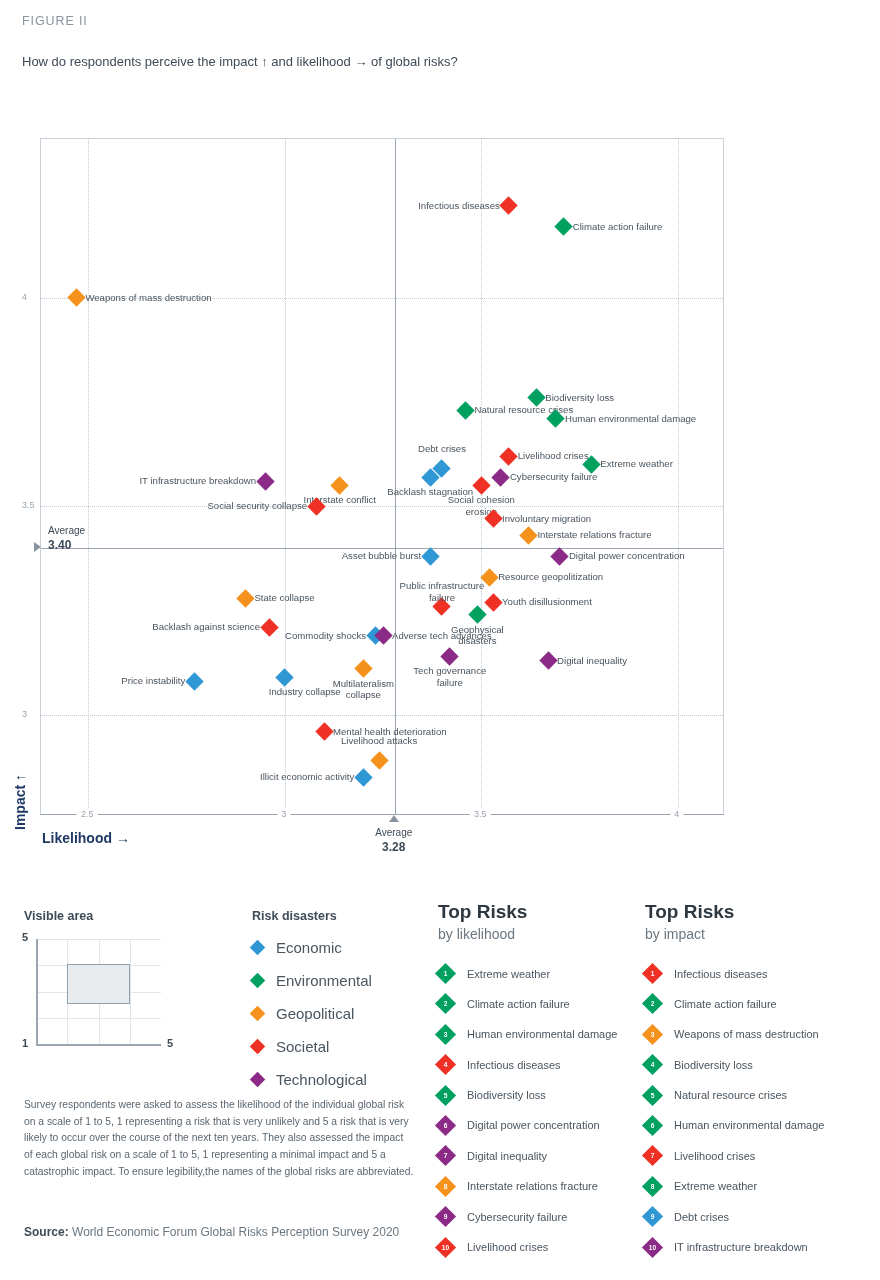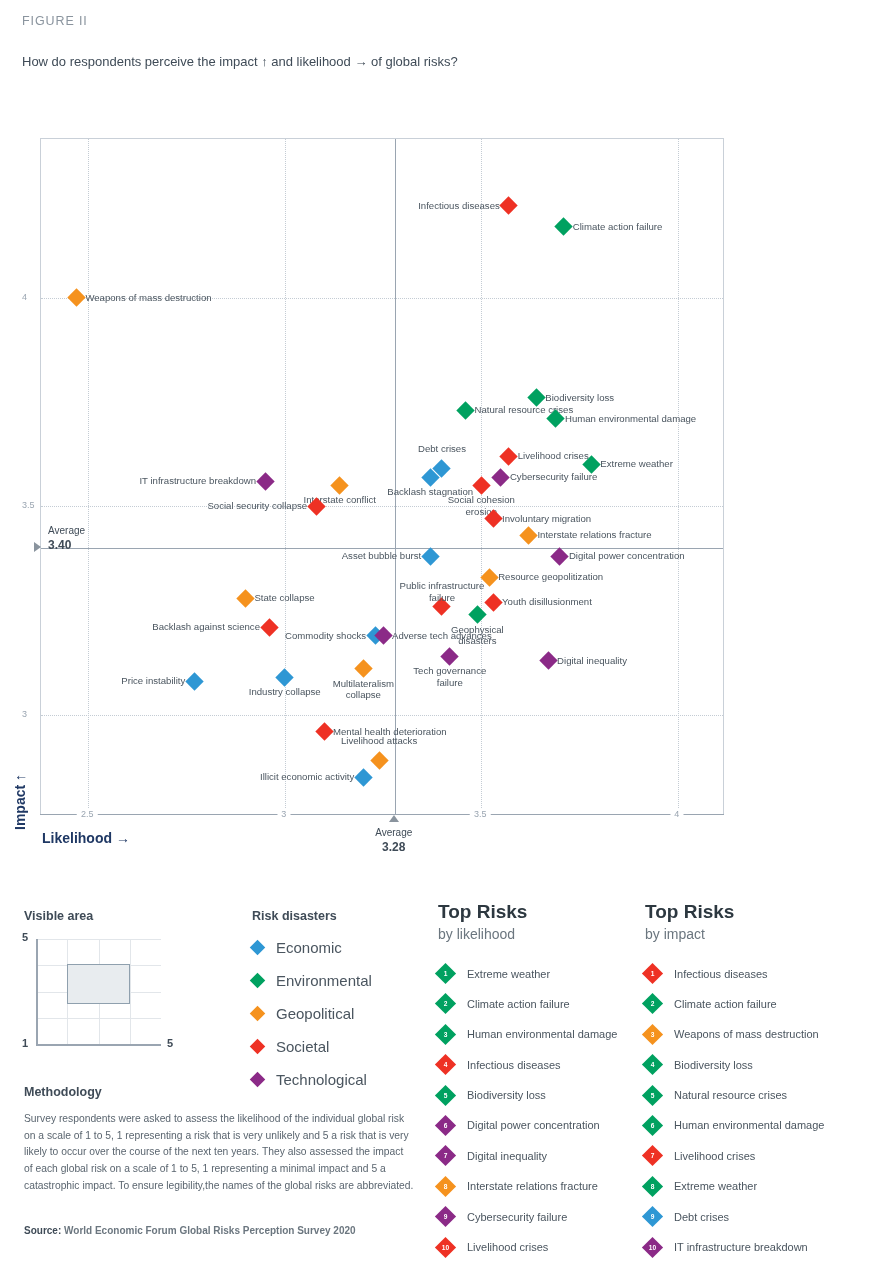--- a/index.html
+++ b/index.html
@@ -149,21 +149,21 @@
     position:absolute; left:0; top:0; width:15px; height:15px;
     transform:rotate(-45deg);
     display:flex; align-items:center; justify-content:center;
     color:#fff; font-size:6.6px; font-weight:bold;
   }
   .tr-lbl { font-size:11px; color:#4a555f; }
 
   #methodology { position:absolute; left:24px; top:190px; width:390px; }
   #meth-title { font-size:12.5px; font-weight:bold; color:#3f4b57; }
   #meth-body { font-size:10.3px; line-height:1.62; color:#5a656f; margin-top:12px; }
-  #source { position:absolute; left:24px; top:330px; width:420px; font-size:10px; color:#6b767f;font-weight:bold; }
+  #source { position:absolute; left:24px; top:330px; width:420px; font-size:12px; color:#6b767f; }
   #source b { color:#3f4b57; }
 </style>
 </head>
 <body>
 
 <div id="header">
   <div class="figure-label">FIGURE II</div>
   <div class="figure-sub">How do respondents perceive the impact ↑ and likelihood → of global risks?</div>
 </div>
 
@@ -297,21 +297,21 @@
       <div class="pt" style="left: 322.345px; top: 529.951px;">
         <div class="dia" style="background: rgb(245, 146, 30);"></div>
         <div class="lbl bc" style="white-space: normal; width: 86px;">Multilateralism collapse</div>
       </div>
       <div class="pt" style="left: 153.31px; top: 542.469px;">
         <div class="dia" style="background: rgb(46, 151, 212);"></div>
         <div class="lbl l">Price instability</div>
       </div>
       <div class="pt" style="left: 243.724px; top: 538.296px;">
         <div class="dia" style="background: rgb(46, 151, 212);"></div>
-        <div class="lbl bc" style="white-space: normal; width: 86px;">Industry collapse</div>
+        <div class="lbl bc" style="white-space: normal; width: 86px; margin-left: 20px;">Industry collapse</div>
       </div>
       <div class="pt" style="left: 283.034px; top: 592.543px;">
         <div class="dia" style="background: rgb(238, 49, 36);"></div>
         <div class="lbl r">Mental health deterioration</div>
       </div>
       <div class="pt" style="left: 338.069px; top: 621.753px;">
         <div class="dia" style="background: rgb(245, 146, 30);"></div>
         <div class="lbl tc" style="white-space: normal; width: 86px;">Livelihood attacks</div>
       </div>
       <div class="pt" style="left: 322.345px; top: 638.444px;">
@@ -516,20 +516,19 @@
         <div class="tr-row">
           <span class="tr-mark" style="background:#8B2A87">
             <span class="tr-num">10</span>
           </span>
           <span class="tr-lbl">IT infrastructure breakdown</span>
         </div>
       </div>
   </div>
 
   <div id="methodology">
-    <div id="meth-title">Methodology</div>
     <div id="meth-body">Survey respondents were asked to assess the likelihood of the individual global risk on a scale of 1 to 5, 1 representing a risk that is very unlikely and 5 a risk that is very likely to occur over the course of the next ten years. They also assessed the impact of each global risk on a scale of 1 to 5, 1 representing a minimal impact and 5 a catastrophic impact. To ensure legibility,the names of the global risks are abbreviated.</div>
   </div>
 
   <div id="source">
     <b>Source:</b><span> World Economic Forum Global Risks Perception Survey 2020</span>
   </div>
 </div>
 
 </body></html>

